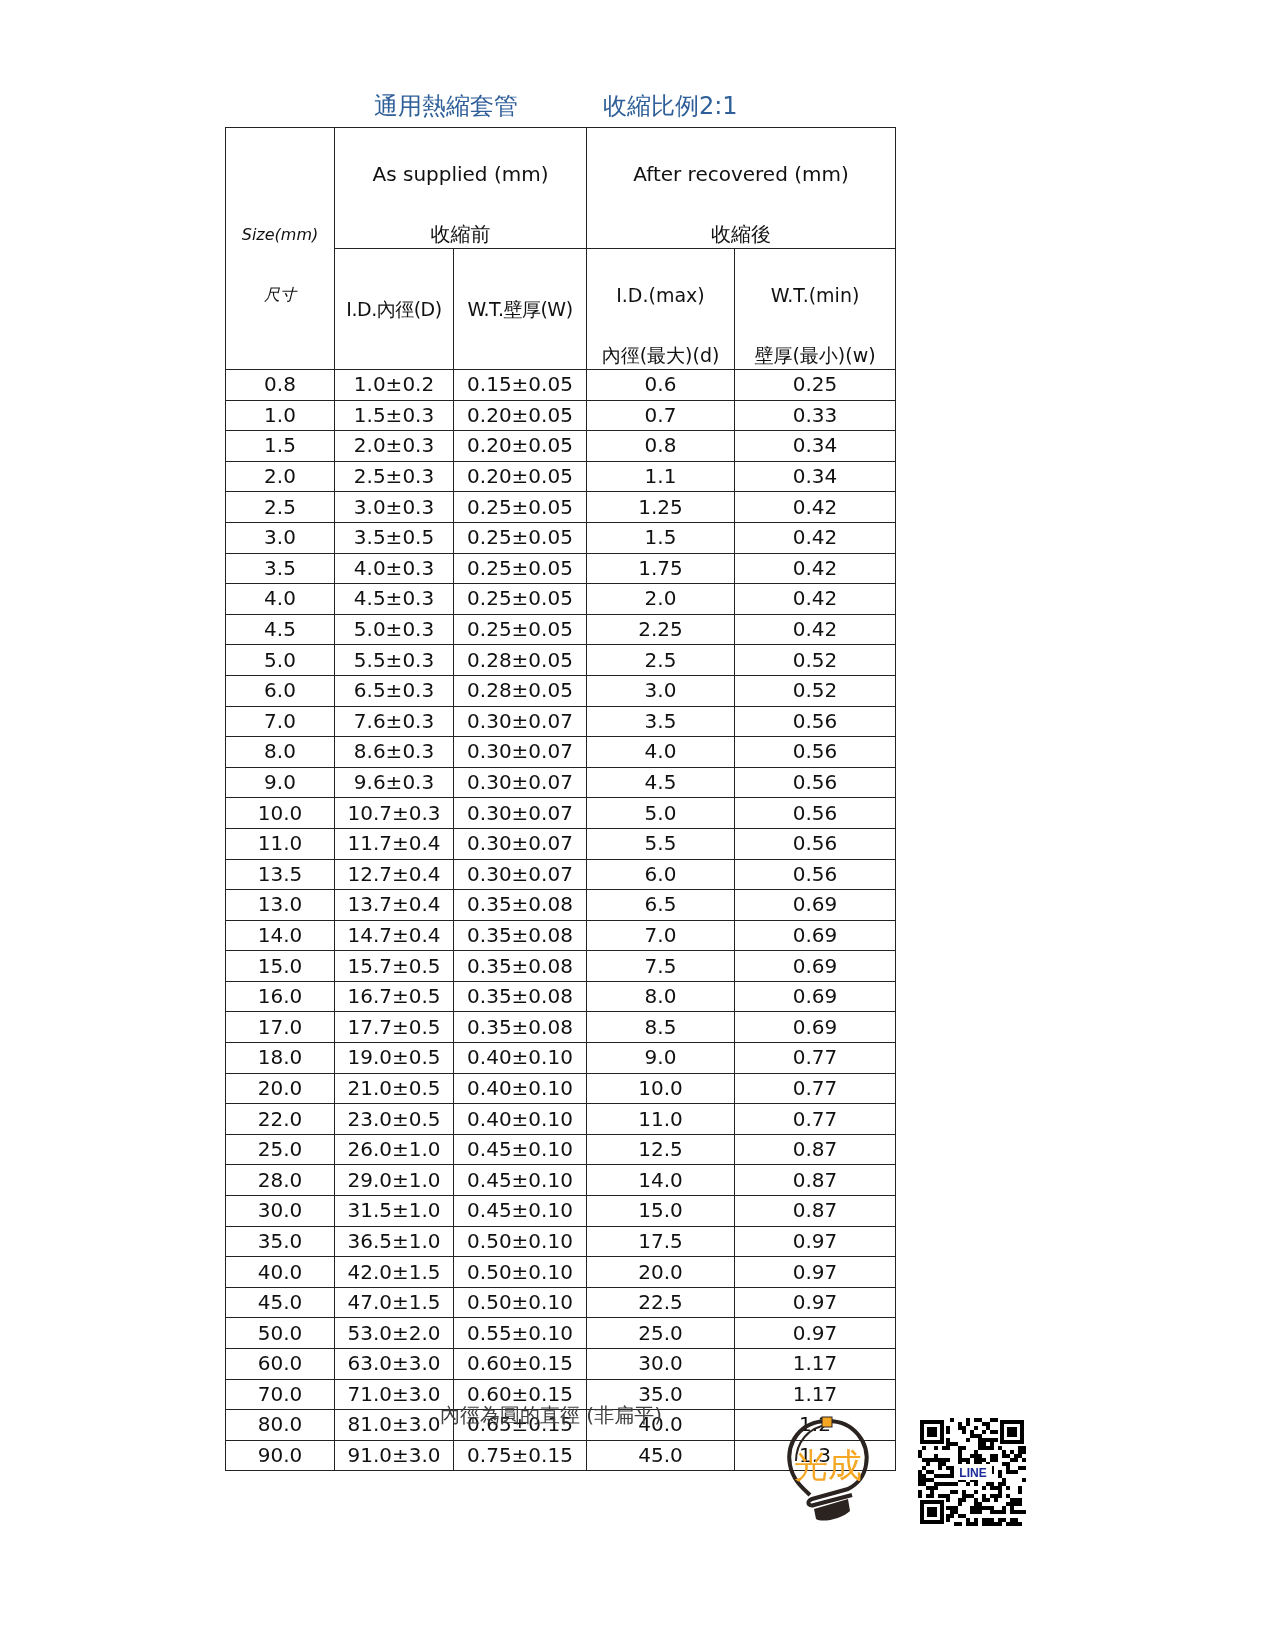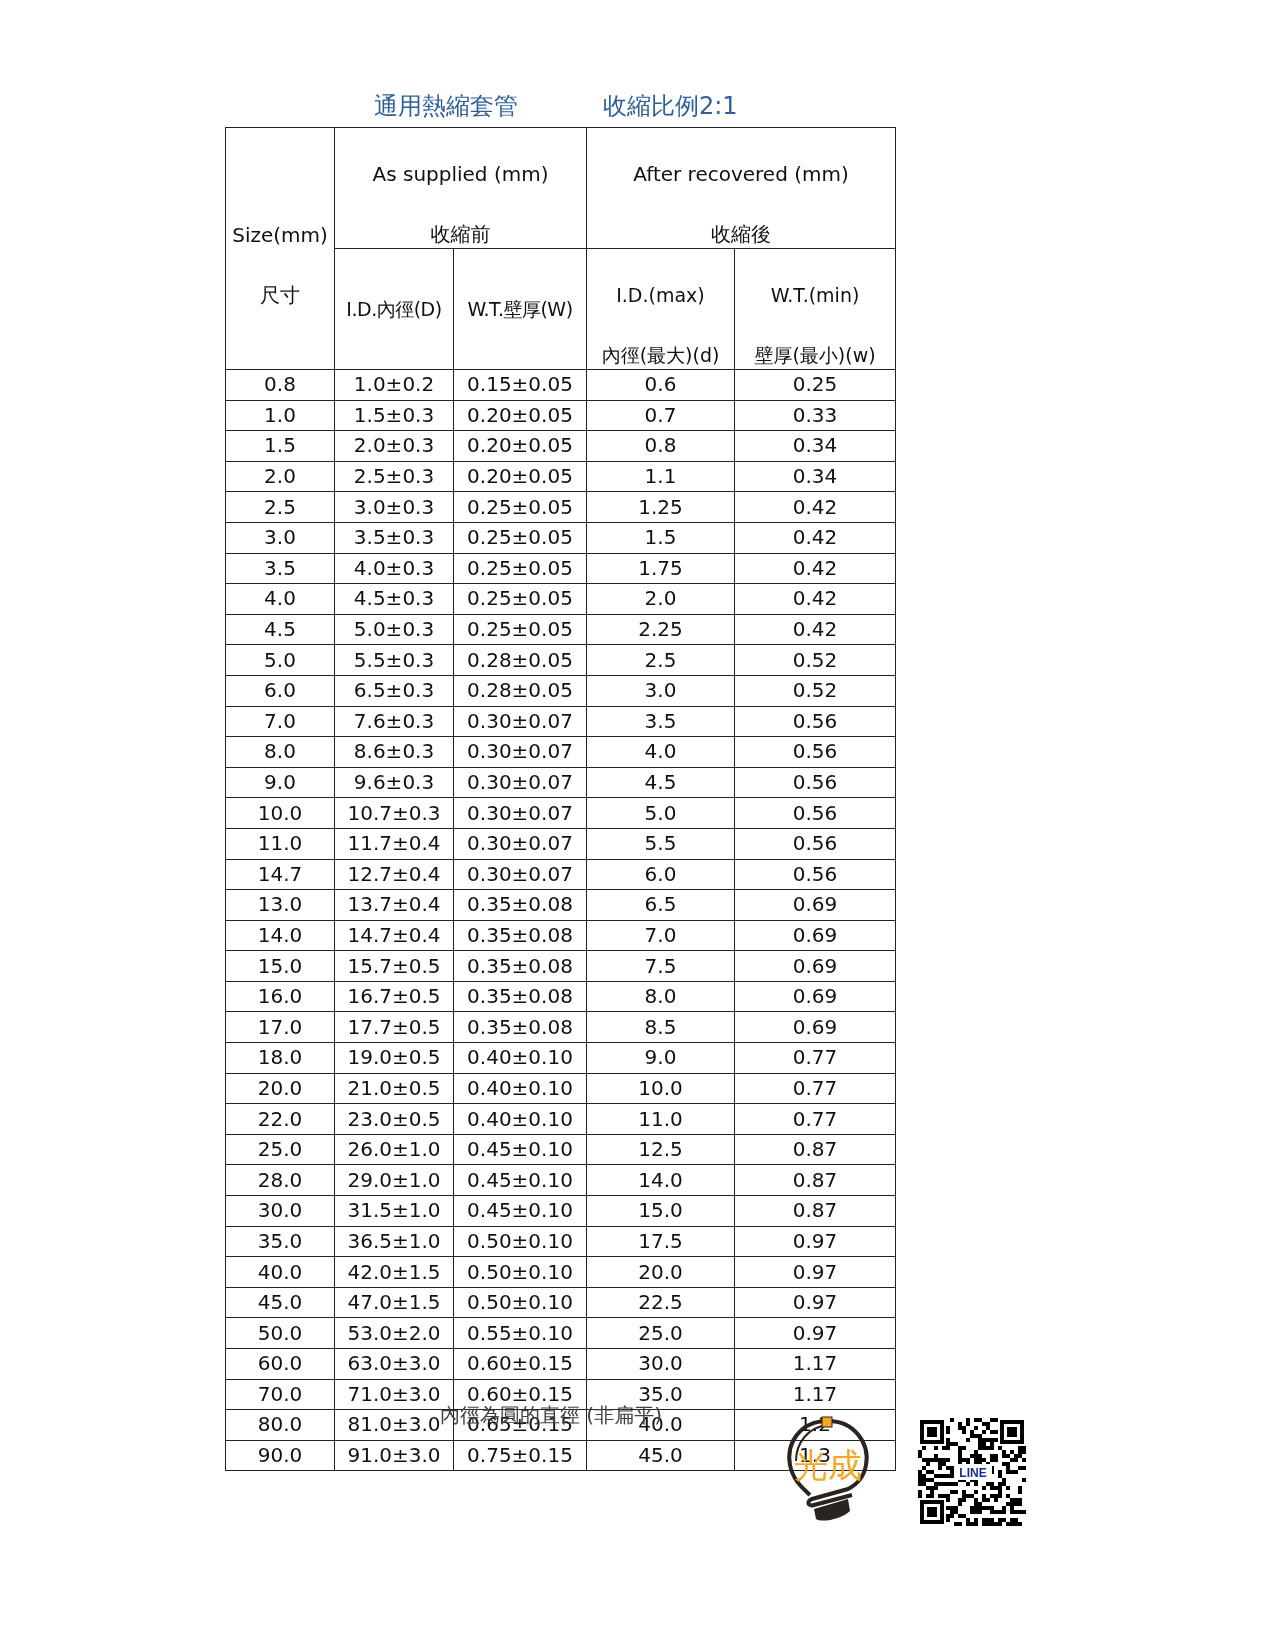--- a/index.html
+++ b/index.html
@@ -4,21 +4,21 @@
 <style>
   html, body { margin: 0; padding: 0; background: #ffffff; }
   body { width: 1275px; height: 1650px; position: relative; font-family: "DejaVu Sans", sans-serif; color: #111; overflow: hidden; }
   .title { position: absolute; top: 90px; left: 219px; width: 670px; height: 36px; color: #2f5f98; font-size: 24px; }
   .title span { position: absolute; top: 0; }
   .title .t1 { left: 155px; }
   .title .t2 { left: 384px; }
   table.spec { position: absolute; top: 127px; left: 225px; border-collapse: collapse; table-layout: fixed; width: 670px; }
   table.spec td, table.spec th { border: 1.6px solid #222; text-align: center; padding: 0; font-weight: normal; }
   col.c0 { width: 109px; } col.c1 { width: 119px; } col.c2 { width: 133px; } col.c3 { width: 148px; } col.c4 { width: 161px; }
-  th.size { font-size: 20px; line-height: 28px; vertical-align: middle; }
+  th.size { font-size: 16px; line-height: 28px; vertical-align: middle; font-style: italic; }
   th.grp { height: 100px; font-size: 20px; line-height: 28px; }
   th.sub { height: 58px; font-size: 19px; line-height: 28px; }
   th.sub.one { white-space: nowrap; letter-spacing: -0.5px; }
   td { height: 29.6px; font-size: 20px; line-height: 29px; }
   .note { position: absolute; top: 1402px; left: 440px; color: #404040; font-size: 20px; }
   .logo { position: absolute; top: 1415px; left: 782px; width: 92px; height: 116px; }
   .qr { position: absolute; top: 1418px; left: 918px; width: 108px; height: 108px; }
   .bline { display: block; margin-top: 32px; }
 </style>
 </head>
@@ -96,21 +96,21 @@
       </tr>
       <tr>
         <td>2.5</td>
         <td>3.0±0.3</td>
         <td>0.25±0.05</td>
         <td>1.25</td>
         <td>0.42</td>
       </tr>
       <tr>
         <td>3.0</td>
-        <td>3.5±0.3</td>
+        <td>3.5±0.5</td>
         <td>0.25±0.05</td>
         <td>1.5</td>
         <td>0.42</td>
       </tr>
       <tr>
         <td>3.5</td>
         <td>4.0±0.3</td>
         <td>0.25±0.05</td>
         <td>1.75</td>
         <td>0.42</td>
@@ -172,21 +172,21 @@
         <td>0.56</td>
       </tr>
       <tr>
         <td>11.0</td>
         <td>11.7±0.4</td>
         <td>0.30±0.07</td>
         <td>5.5</td>
         <td>0.56</td>
       </tr>
       <tr>
-        <td>14.7</td>
+        <td>13.5</td>
         <td>12.7±0.4</td>
         <td>0.30±0.07</td>
         <td>6.0</td>
         <td>0.56</td>
       </tr>
       <tr>
         <td>13.0</td>
         <td>13.7±0.4</td>
         <td>0.35±0.08</td>
         <td>6.5</td>

